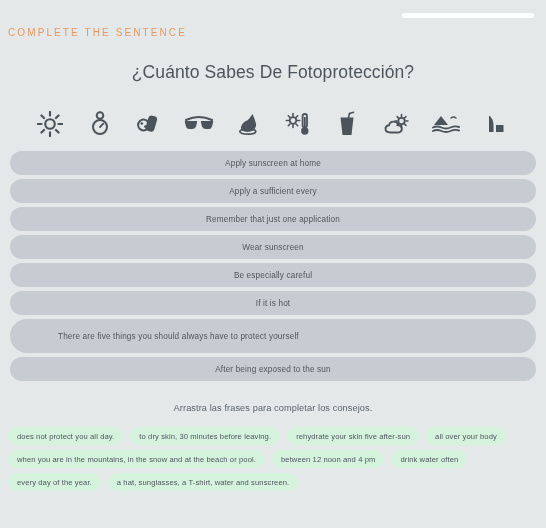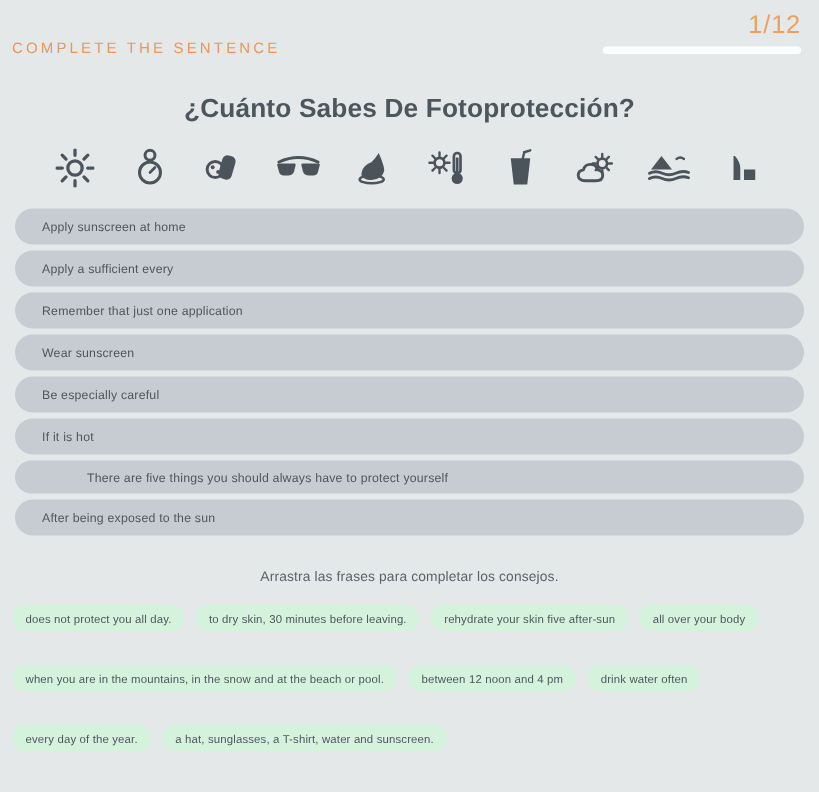--- a/index.html
+++ b/index.html
@@ -56,23 +56,23 @@
     height: 100%;
     border-radius: 3px;
     background: #fdfefe;
   }
 
   
   .title {
     text-align: center;
     font-size: 17.5px;
     color: #4d555d;
-    margin: 14px 0 0 0;
+    margin: 14px 0 12px 0;
     letter-spacing: 0.1px;
-    font-weight: 700;
+    font-weight: 400;
   }
 
   
   .icon-strip {
     display: flex;
     justify-content: space-between;
     align-items: center;
     padding: 12px 30px 10px 30px;
     box-sizing: border-box;
     width: 100%;
@@ -94,30 +94,30 @@
     padding: 0 10px;
     box-sizing: border-box;
   }
   .row {
     background: #c7ccd2;
     border-radius: 16px;
     height: 24px;
     margin-bottom: 4px;
     display: flex;
     align-items: center;
-    justify-content: flex-start;
+    justify-content: center;
     font-size: 8.2px;
     color: #4f565e;
     letter-spacing: 0.15px;
     text-align: center;
     padding: 0 18px;
     box-sizing: border-box;
   }
   .row.tall {
-    height: 22px;
+    height: 34px;
     border-radius: 18px;
     flex-direction: column;
     justify-content: center;
     line-height: 13px;
   }
   .row .line-a { align-self: flex-start; padding-left: 30px; }
   .row .line-b { align-self: center; padding-left: 160px; }
 
   
   .instruction {
@@ -130,21 +130,21 @@
 
   
   .chips {
     padding: 0 8px;
     box-sizing: border-box;
   }
   .chip-row {
     display: flex;
     flex-wrap: nowrap;
     gap: 7px;
-    margin-bottom: 22px;
+    margin-bottom: 5px;
     align-items: center;
   }
   .chip {
     background: #d5f2dd;
     border-radius: 11px;
     height: 18px;
     display: inline-flex;
     align-items: center;
     padding: 0 9px;
     font-size: 7.6px;
@@ -153,21 +153,20 @@
     white-space: nowrap;
     cursor: grab;
   }
 </style>
 </head>
 <body>
 
 <div class="header">
   <div class="kicker">COMPLETE THE SENTENCE</div>
   <div class="progress-wrap">
-    <div class="progress-count">1/12</div>
     <div class="progress-track">
       <div class="progress-fill" style="width:100%"></div>
     </div>
   </div>
 </div>
 
 <h1 class="title">¿Cuánto Sabes De Fotoprotección?</h1>
 
 <div class="icon-strip">
   <div class="icon-cell">

